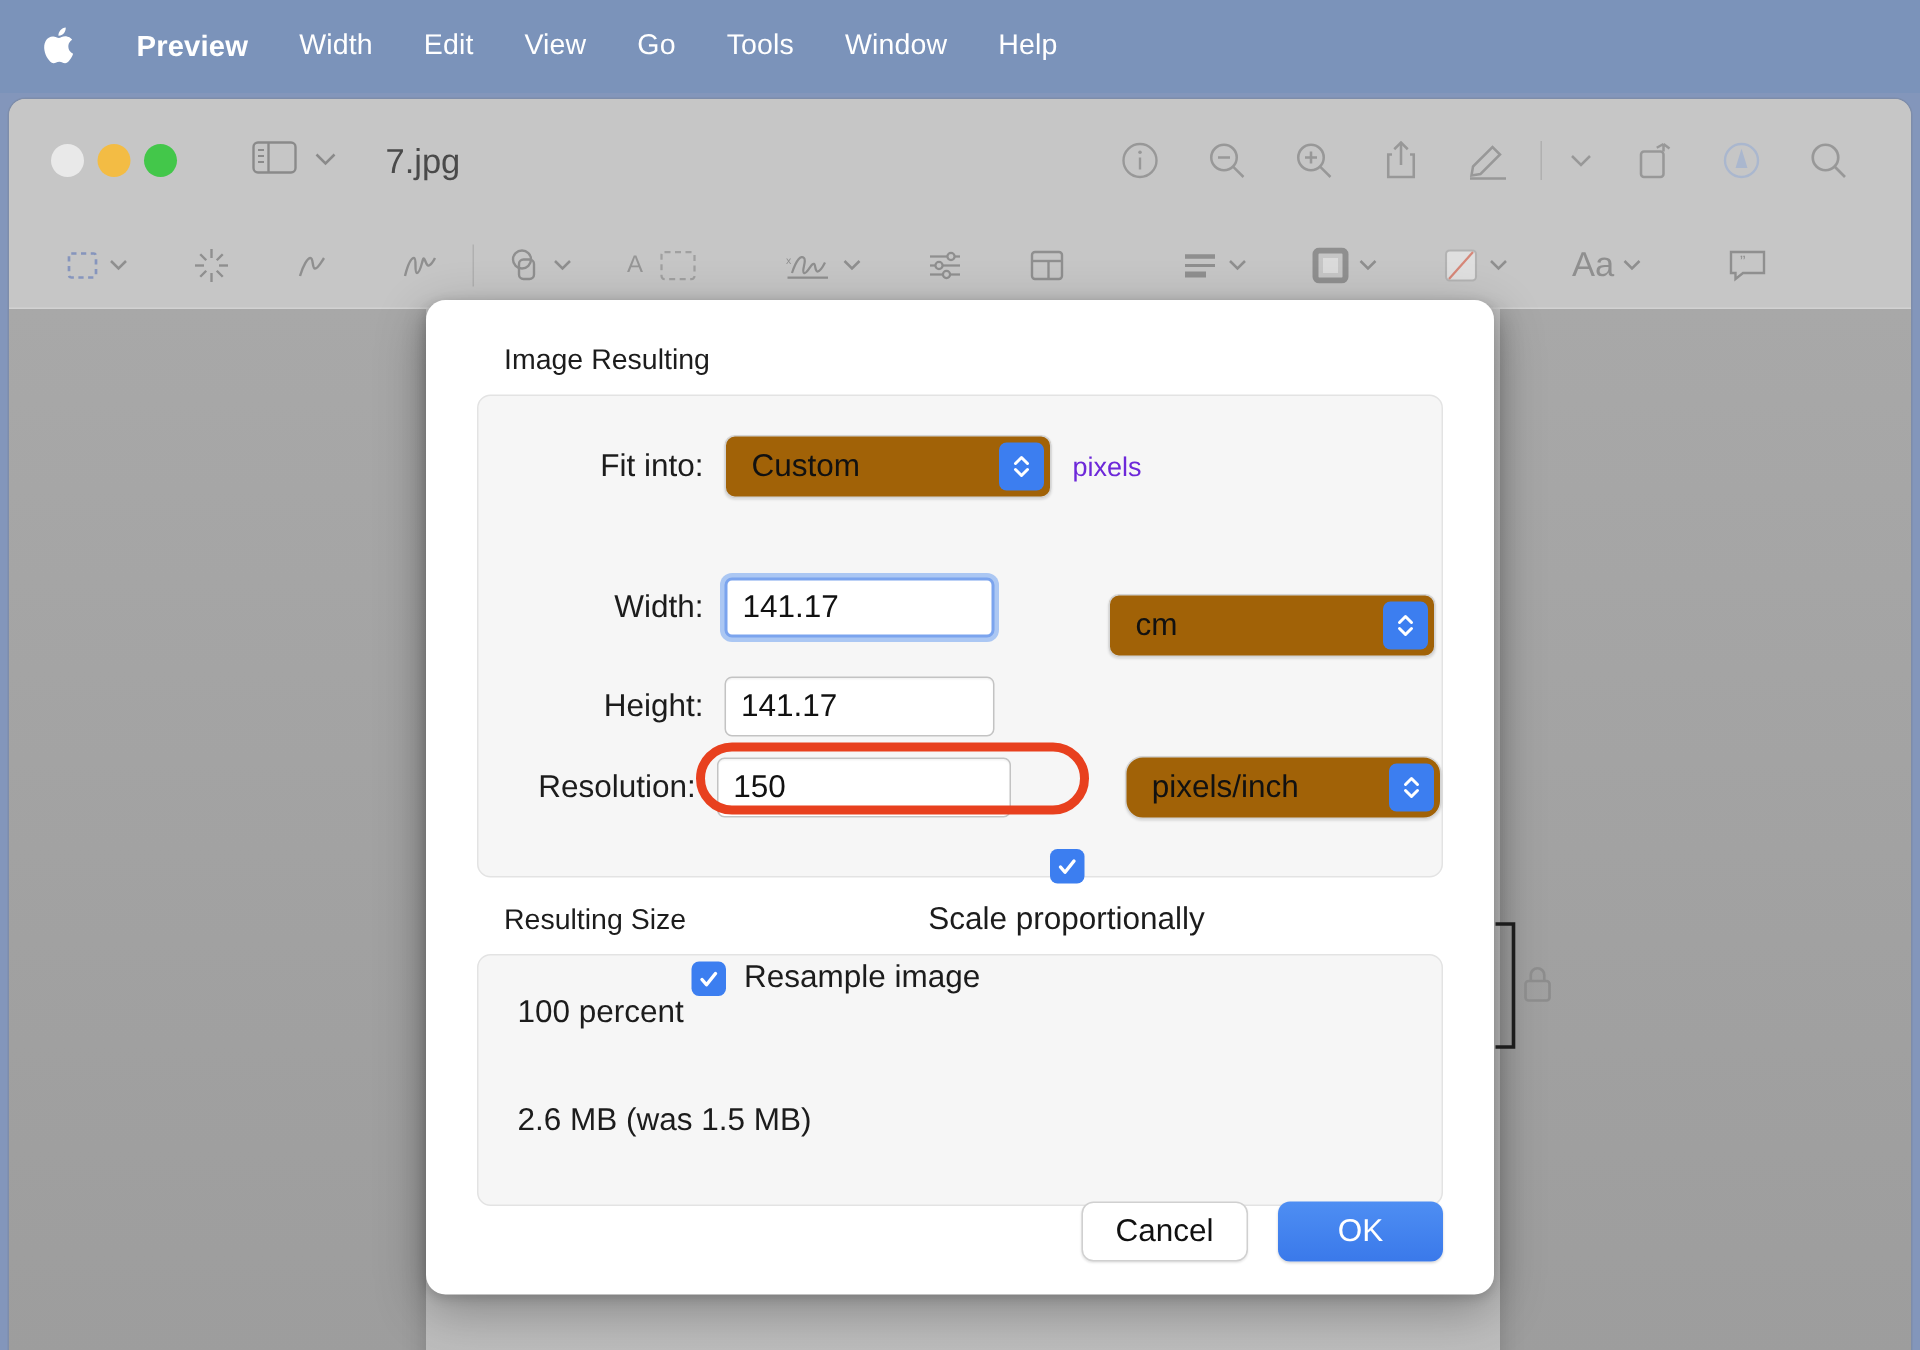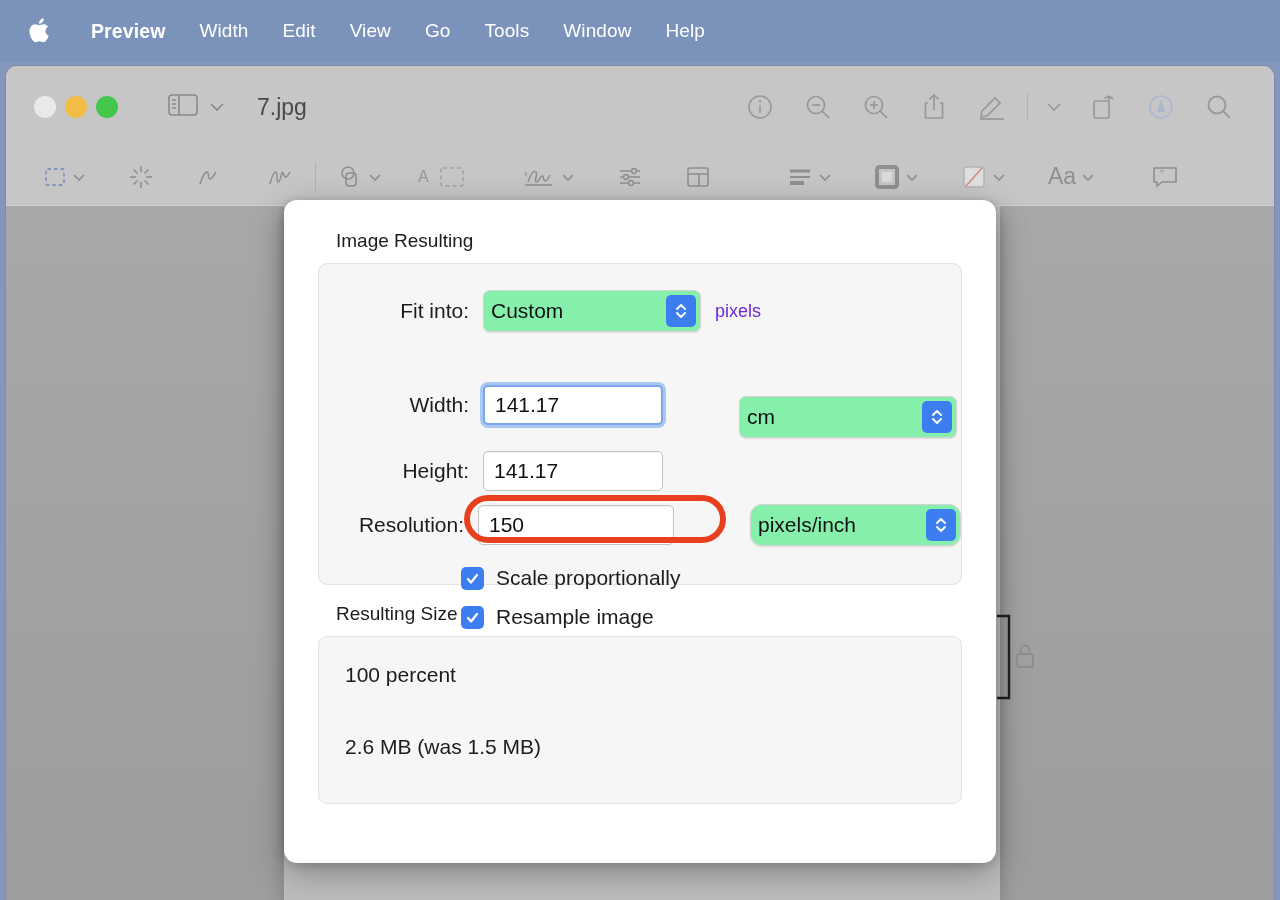--- a/index.html
+++ b/index.html
@@ -172,25 +172,25 @@
     box-shadow: inset 0 1px 1px rgba(0,0,0,.05);
   }
   .tfield.focused {
     border: 2px solid #7ba4ee;
     box-shadow: 0 0 0 3px rgba(110,160,240,.55);
   }
 
   
   .popup {
     height: 42px;
-    background: #86efac;
+    background: #a16207;
     border: 1px solid #d4d4d4;
     border-radius: 7px;
     display: flex; align-items: center;
-    padding-left: 7px;
+    padding-left: 17px;
     font-size: 21px; color: #111;
     position: relative;
     box-shadow: 0 1px 1.5px rgba(0,0,0,.10);
   }
   .stepper-blue {
     position: absolute; right: 4px; top: 50%;
     transform: translateY(-50%);
     width: 30px; height: 32px;
     background: #3c7ef0;
     border-radius: 5px;
@@ -558,21 +558,21 @@
         <span>pixels/inch</span>
         <span class="stepper-blue">
           <svg width="14" height="20" viewBox="0 0 14 20" fill="none" stroke="#fff" stroke-width="2" stroke-linecap="round" stroke-linejoin="round">
             <path d="M3 8l4-4 4 4"></path>
               <path d="M3 12l4 4 4-4"></path>
           </svg>
         </span>
       </div>
     </div>
 
-    <div class="cbrow" style="margin-left:142px; margin-top:20px;">
+    <div class="cbrow" style="margin-left:142px; margin-top:20px;flex-direction:column;">
       <span class="cbox">
         <svg width="15" height="15" viewBox="0 0 15 15" fill="none" stroke="#fff" stroke-width="2.3" stroke-linecap="round" stroke-linejoin="round">
             <path d="M3 8l3 3.5L12 4"></path>
           </svg>
       </span>
       <span class="cblabel">Scale proportionally</span>
     </div>
 
     <div class="cbrow" style="margin-left:142px; margin-top:15px;">
       <span class="cbox">
@@ -584,16 +584,20 @@
     </div>
 
   </div>
 
   <div class="grp-label" style="margin-top:18px;">Resulting Size</div>
   <div class="groupbox" id="result-box">
     <div class="res-line">100 percent</div>
     <div class="res-line" style="margin-top:48px;">2.6 MB (was 1.5 MB)</div>
   </div>
 
+  <div id="btnrow">
+    <div class="btn cancel">Cancel</div>
+    <div class="btn ok">OK</div>
+  </div>
 
 </div>
 
 <div id="annot"></div>
 
 </body></html>

